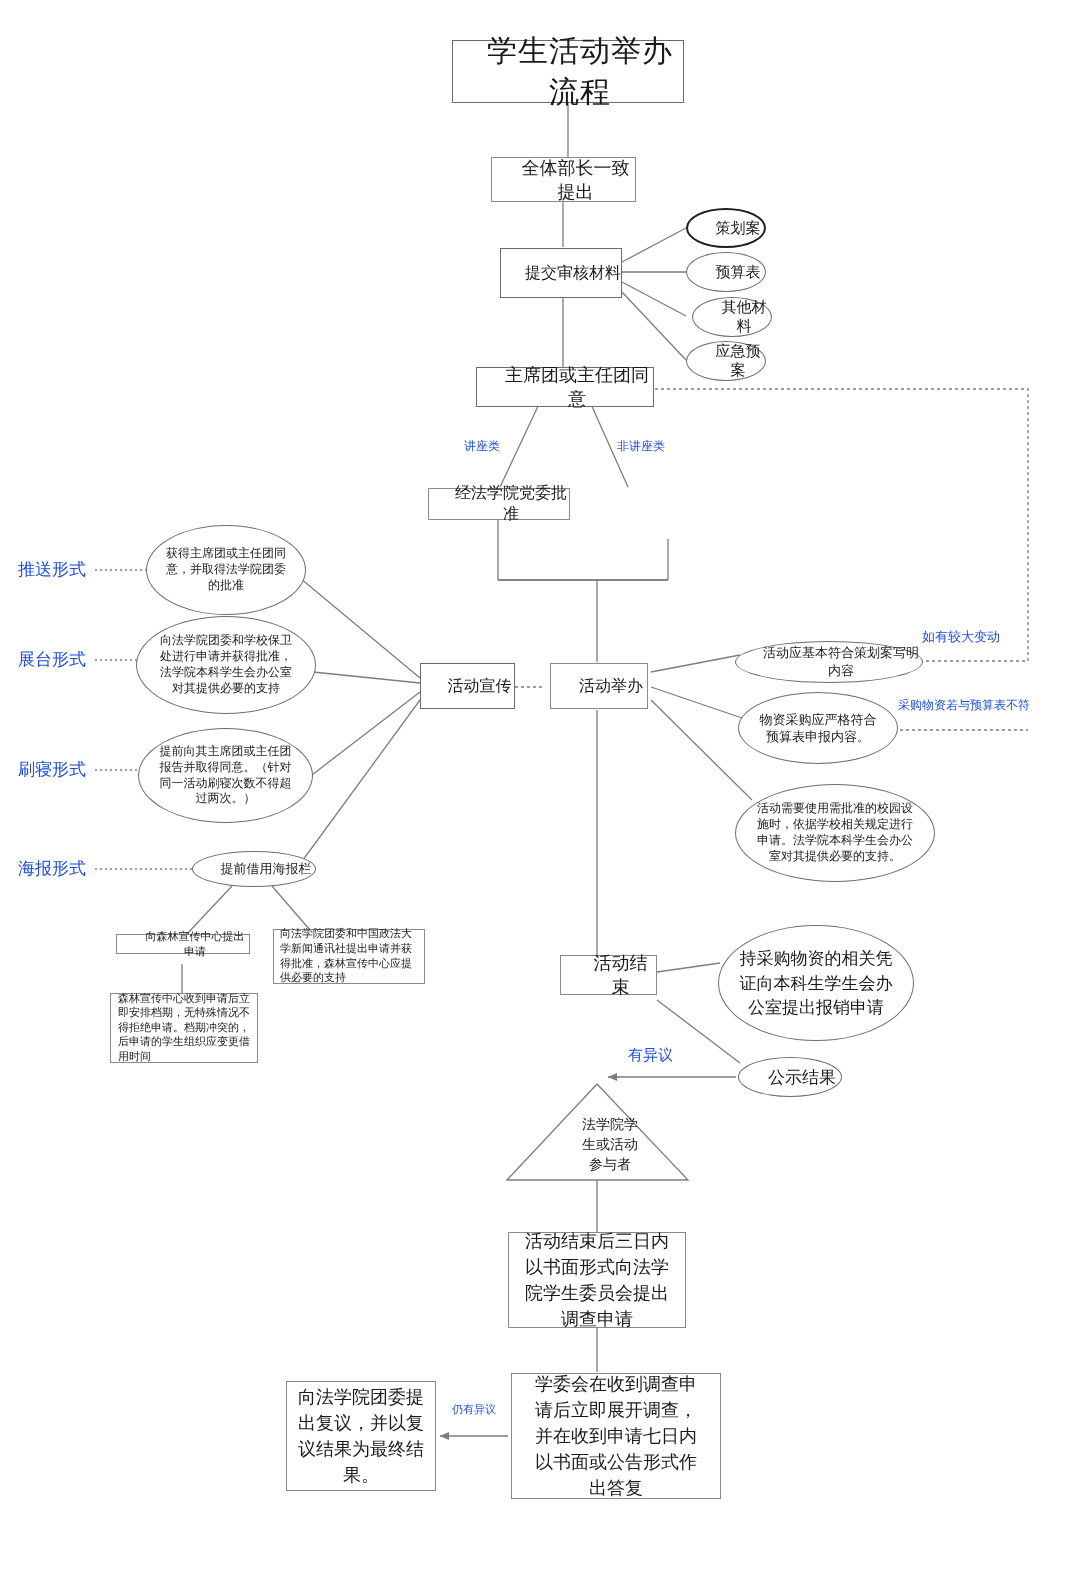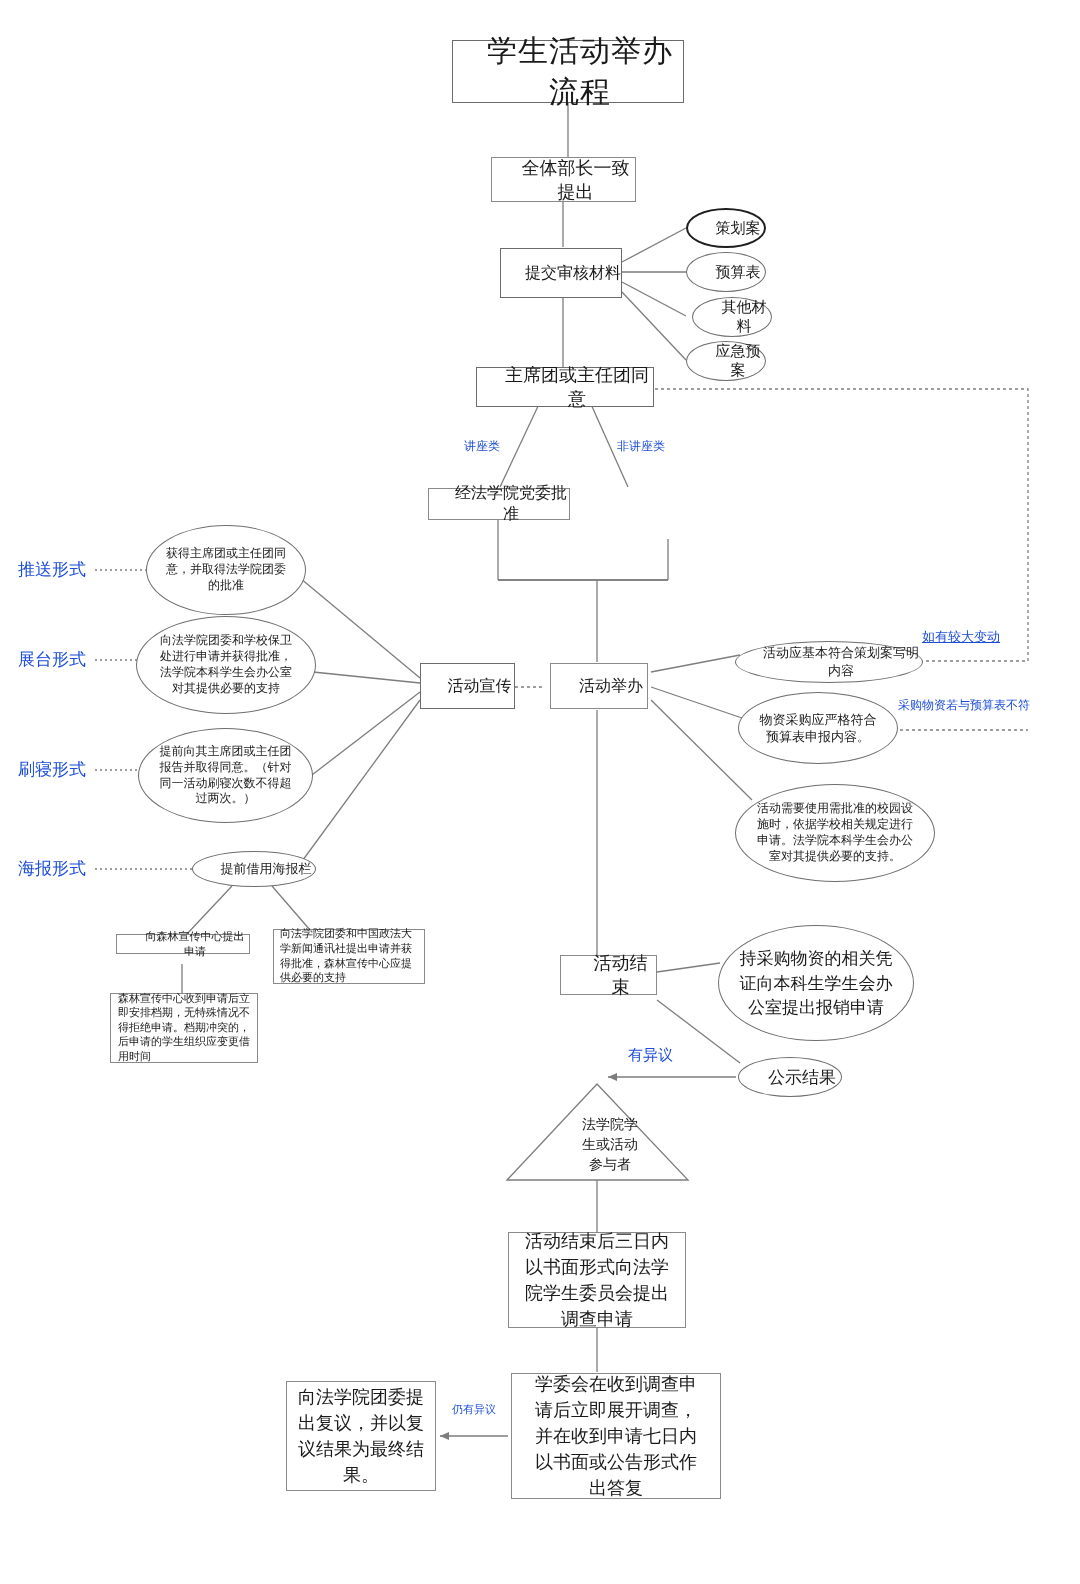--- a/index.html
+++ b/index.html
@@ -184,21 +184,21 @@
   <div class="node ell f13" style="left:735px;top:641px;width:188px;height:42px;">
     <span>活动应基本符合策划案写明内容</span>
   </div>
   <div class="node ell f13 lh13" style="left:738px;top:692px;width:160px;height:72px;padding:0 16px;white-space:normal;">
     <span>物资采购应严格符合预算表申报内容。</span>
   </div>
   <div class="node ell f12 lh13" style="left:735px;top:784px;width:200px;height:98px;padding:0 20px;white-space:normal;">
     <span>活动需要使用需批准的校园设施时，依据学校相关规定进行申请。法学院本科学生会办公室对其提供必要的支持。</span>
   </div>
 
-  <div class="lbl f13" style="left:922px;top:628px;text-decoration:underline;">
+  <div class="lbl f13" style="left:922px;top:628px;">
     <span>如有较大变动</span>
   </div>
   <div class="lbl f12" style="left:898px;top:697px;">
     <span>采购物资若与预算表不符</span>
   </div>
 
   <div class="node box f18" style="left:560px;top:955px;width:97px;height:40px;">
     <span>活动结束</span>
   </div>
 

